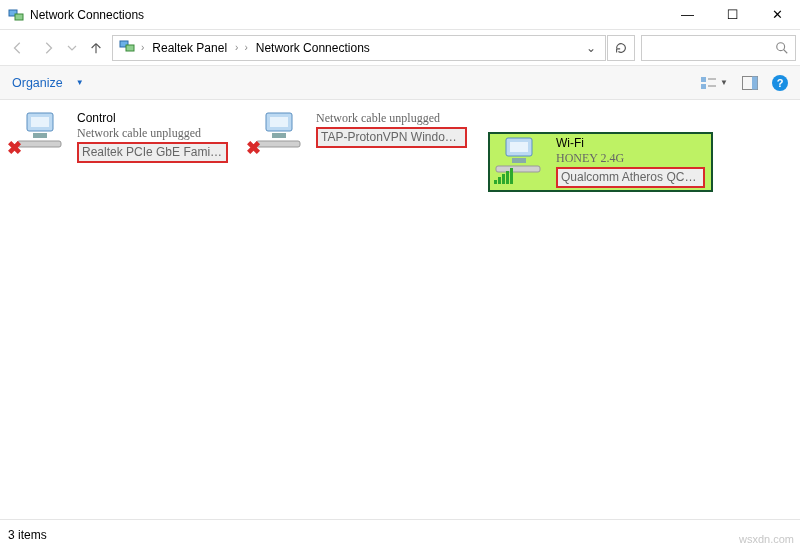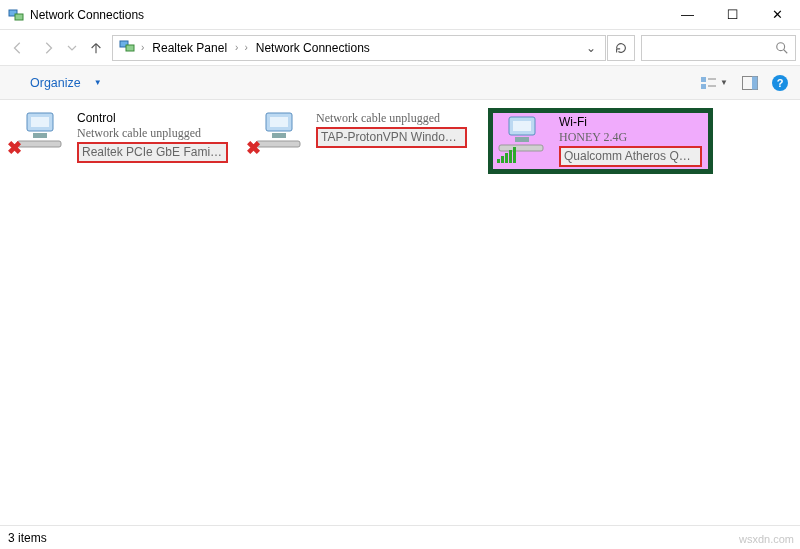--- a/index.html
+++ b/index.html
@@ -12,38 +12,38 @@
   .navbar { height: 36px; display: flex; align-items: center; border-bottom: 1px solid #e5e5e5; padding: 0 4px; gap: 2px; }
   .nav-btn { width: 28px; height: 28px; display:flex; align-items:center; justify-content:center; color:#999; }
   .nav-btn.enabled { color:#000; }
   .address { flex: 1; height: 26px; border: 1px solid #ccc; display:flex; align-items:center; padding: 0 4px; font-size:12px; gap:2px; }
   .crumb { padding: 2px 4px; white-space: nowrap; }
   .chev { color:#888; font-size:10px; padding:0 2px; }
   .addr-drop { width: 20px; text-align:center; color:#555; }
   .refresh { width: 28px; height:26px; border:1px solid #ccc; display:flex;align-items:center;justify-content:center; margin-left:-1px;}
   .search { width: 155px; height:26px; border:1px solid #ccc; margin-left:4px; display:flex;align-items:center;justify-content:flex-end;padding:0 6px;color:#888;}
   .toolbar { height: 34px; background:#f7f7f7; border-bottom:1px solid #e5e5e5; display:flex; align-items:center; padding:0 12px; font-size:12.5px;}
-  .organize { color:#1a66c2; display:flex; align-items:center; gap:13px;margin-left:18px;}
+  .organize { color:#1a66c2; display:flex; align-items:center; gap:13px;}
   .organize .drop { font-size:8px; color:#1a66c2;}
   .toolbar-right { margin-left:auto; display:flex; align-items:center; gap:14px; color:#555;}
   .tb-icon { display:flex; align-items:center; gap:2px;}
   .content { position:relative; height: 430px; padding:8px 10px; }
   .items { display:flex; gap:14px; }
   .item { width: 225px; position:relative; font-size:12px; }
-  .item.selected .header { background:#f0abfc; border:5px solid #14532d; }
+  .item.selected .header { background:#bef264; border:2px solid #14532d;margin-top:24px; }
   .item .header { display:flex; padding:2px; border:1px solid transparent;}
   .item .icon-col { width:60px; height:44px; position:relative; flex-shrink:0;}
   .item .text-col { padding:0 4px; line-height:15px; overflow:hidden; white-space:nowrap; flex:1;}
   .item .name { color:#000; }
   .item .status { color:#666;font-family:Liberation Serif, serif; }
   .item .adapter { color:#666; background:#eee; border:2px solid #d92b2b; padding:1px 3px; margin-top:1px; text-overflow:ellipsis; overflow:hidden; display:block;}
   .redx { position:absolute; left:-6px; bottom:-4px; color:#d92b2b; font-weight:bold; font-size:18px; }
   .sigbars { position:absolute; left:2px; bottom:-4px; display:flex; align-items:flex-end; gap:1px;}
   .sigbars span { width:3px; background:#2da82d;}
-  .statusbar { position:absolute; bottom:0; left:0; right:0; height:24px; border-top:1px solid #e5e5e5; font-size:12px; padding:2px 8px; display:flex; align-items:center;}
+  .statusbar { position:absolute; bottom:0; left:0; right:0; height:30px; border-top:1px solid #e5e5e5; font-size:12px; padding:2px 8px; display:flex; align-items:center;}
   .watermark { position:absolute; bottom:4px; right:6px; font-size:11px; color:#c7c7c7; }
   .help-icon { width:16px;height:16px;border-radius:50%;background:#1a8fe3;color:#fff;font-size:11px;font-weight:bold;display:flex;align-items:center;justify-content:center;}
 </style>
 </head>
 <body>
 
 <div class="titlebar">
   <span class="app-icon">
     <svg width="16" height="16" viewBox="0 0 16 16">
         <rect x="1" y="3" width="8" height="6" fill="#6bb0e8" stroke="#2a6aa8"></rect>

